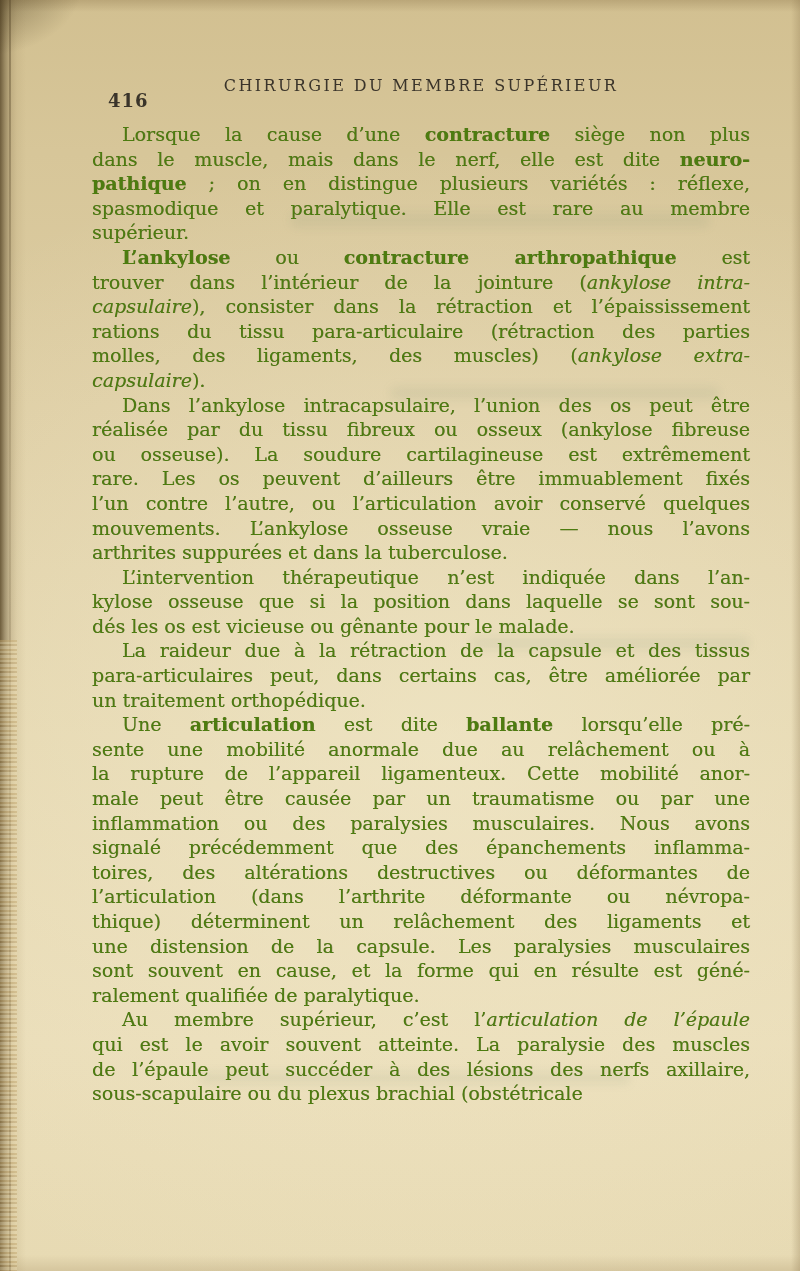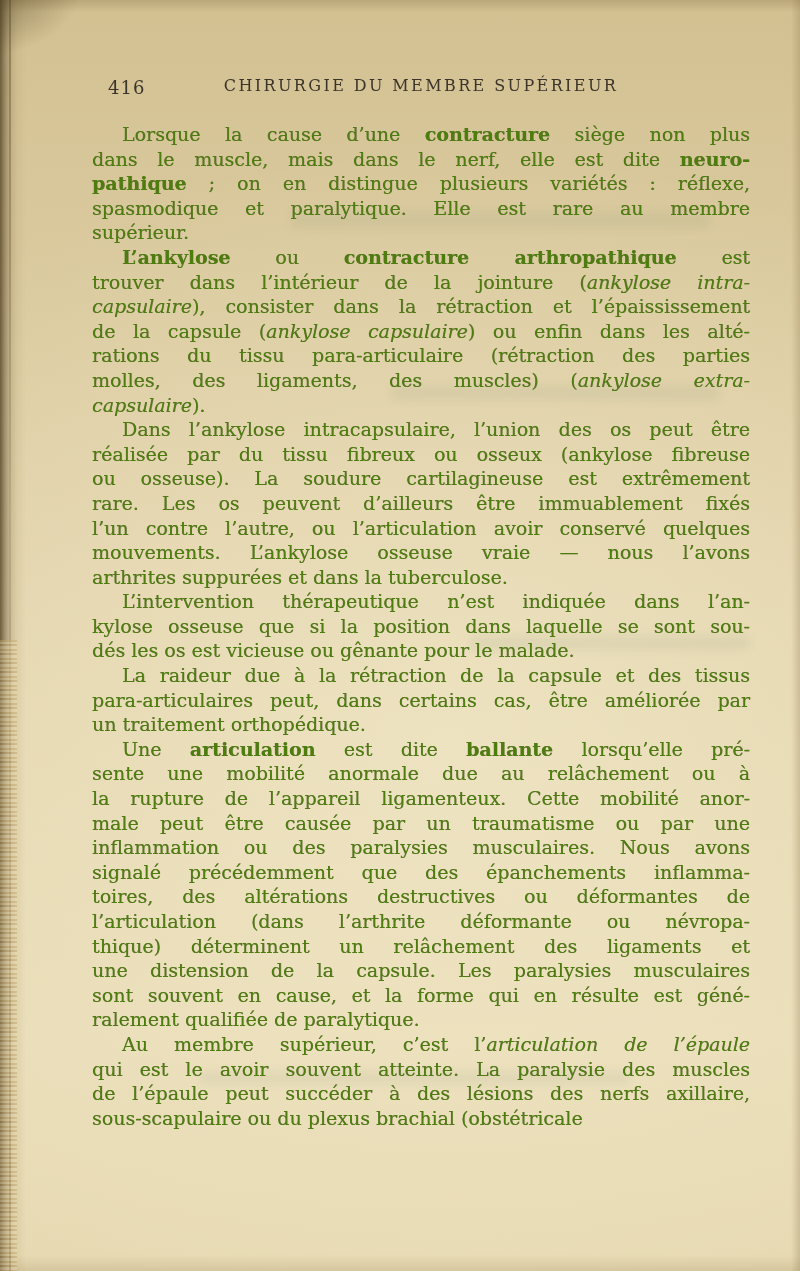--- a/index.html
+++ b/index.html
@@ -46,23 +46,24 @@
     top: 76px;
     width: 658px;
   }
   .running-head {
     position: relative;
     height: 24px;
     color: #3a342a;
   }
   .page-num {
     position: absolute;
-    left: 16px; top: 1px;
+    left: 16px; top: 14px;
     font-size: 18px;
     letter-spacing: 1px;
+    font-weight: bold;
   }
   .head-title {
     text-align: center;
     font-size: 16px;
     letter-spacing: 2.4px;
     white-space: nowrap;
   }
   .text-block {
     margin-top: 22px;
     font-size: 19px;
@@ -100,21 +101,20 @@
         <div class="line indent"><span>Lorsque la cause d’une </span><span class="b">contracture</span><span> siège non plus</span></div>
         <div class="line"><span>dans le muscle, mais dans le nerf, elle est dite </span><span class="b">neuro-</span></div>
         <div class="line"><span class="b">pathique</span><span> ; on en distingue plusieurs variétés : réflexe,</span></div>
         <div class="line"><span>spasmodique et paralytique. Elle est rare au membre</span></div>
         <div class="line last"><span>supérieur.</span></div>
       </div>
       <div>
         <div class="line indent"><span class="b">L’ankylose</span><span> ou </span><span class="b">contracture arthropathique</span><span> est</span></div>
         <div class="line"><span>trouver dans l’intérieur de la jointure (</span><span class="i">ankylose intra-</span></div>
         <div class="line"><span class="i">capsulaire</span><span>), consister dans la rétraction et l’épaississement</span></div>
-        <div class="line"><span>de la capsule (</span><span class="i">ankylose capsulaire</span><span>) ou enfin dans les alté-</span></div>
         <div class="line"><span>rations du tissu para-articulaire (rétraction des parties</span></div>
         <div class="line"><span>molles, des ligaments, des muscles) (</span><span class="i">ankylose extra-</span></div>
         <div class="line last"><span class="i">capsulaire</span><span>).</span></div>
       </div>
       <div>
         <div class="line indent"><span>Dans l’ankylose intracapsulaire, l’union des os peut être</span></div>
         <div class="line"><span>réalisée par du tissu fibreux ou osseux (ankylose fibreuse</span></div>
         <div class="line"><span>ou osseuse). La soudure cartilagineuse est extrêmement</span></div>
         <div class="line"><span>rare. Les os peuvent d’ailleurs être immuablement fixés</span></div>
         <div class="line"><span>l’un contre l’autre, ou l’articulation avoir conservé quelques</span></div>

